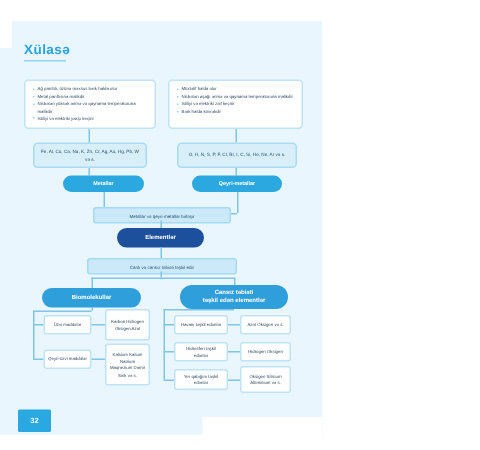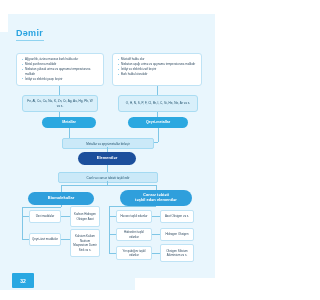--- a/index.html
+++ b/index.html
@@ -144,21 +144,21 @@
 
 <div id="page">
 
   <div id="pagebg2"></div>
   <div id="pagebg"></div>
   <div id="whitetop"></div>
   <div id="whiteleft"></div>
   <div id="whitebot"></div>
   <div id="whitebotright"></div>
 
-  <div class="title">Dəmir</div>
+  <div class="title">Xülasə</div>
   <div class="titlerule"></div>
 
   <div class="bulletbox" id="box-left">
     <ul>
       <li>Ağ parıltılı, özünə məxsus bərk halda olur</li>
       <li>Metal parıltısına malikdir</li>
       <li>Nisbətən yüksək ərimə və qaynama temperaturuna malikdir</li>
       <li>İstiliyi və elektriki yaxşı keçirir</li>
     </ul>
   </div>

